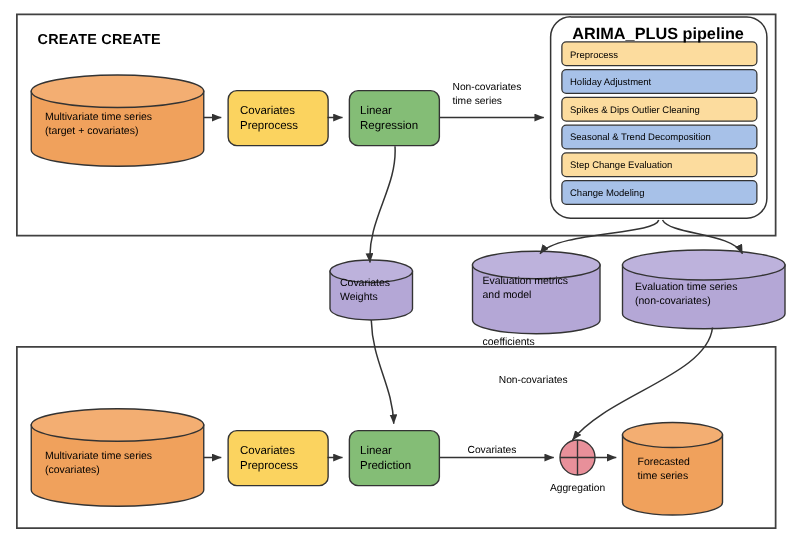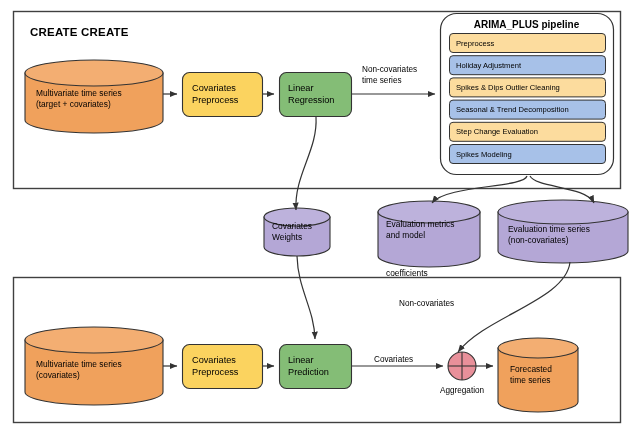--- a/index.html
+++ b/index.html
@@ -36,21 +36,21 @@
     pointer-events: none;
     line-height: 1.24;
     white-space: pre;
   }
   .t-section-title {
     font-size: 11.5px;
     font-weight: bold;
     letter-spacing: 0.2px;
   }
   .t-pipeline-title {
-    font-size: 10px;
+    font-size: 13px;
     font-weight: bold;
     text-align: center;
   }
   .t-stage {
     font-size: 7.6px;
   }
   .t-cyl {
     font-size: 8.4px;
   }
   .t-box {
@@ -177,21 +177,21 @@
   <div class="node-text t-edge" style="left:362px; top:76px;">time series</div>
 
   <div class="node-text t-pipeline-title t-center" style="left:440px; top:19px; width:173px;">ARIMA_PLUS pipeline</div>
 
   <div id="pipeline-stage-labels">
       <div class="node-text t-stage" style="left: 456px; top: 38.5px;">Preprocess</div>
       <div class="node-text t-stage" style="left: 456px; top: 60.7px;">Holiday Adjustment</div>
       <div class="node-text t-stage" style="left: 456px; top: 82.9px;">Spikes &amp; Dips Outlier Cleaning</div>
       <div class="node-text t-stage" style="left: 456px; top: 105.1px;">Seasonal &amp; Trend Decomposition</div>
       <div class="node-text t-stage" style="left: 456px; top: 127.3px;">Step Change Evaluation</div>
-      <div class="node-text t-stage" style="left: 456px; top: 149.5px;">Spikes Modeling</div>
+      <div class="node-text t-stage" style="left: 456px; top: 149.5px;">Change Modeling</div>
     </div>
 
   <div class="node-text t-cyl" style="left:272px; top:221px;">Covariates</div>
   <div class="node-text t-cyl" style="left:272px; top:232px;">Weights</div>
 
   <div class="node-text t-cyl" style="left:386px; top:219px;">Evaluation metrics</div>
   <div class="node-text t-cyl" style="left:386px; top:230px;">and model</div>
   <div class="node-text t-cyl" style="left:386px; top:256px;margin-top:12px;">coefficients</div>
 
   <div class="node-text t-cyl" style="left:508px; top:224px;">Evaluation time series</div>

